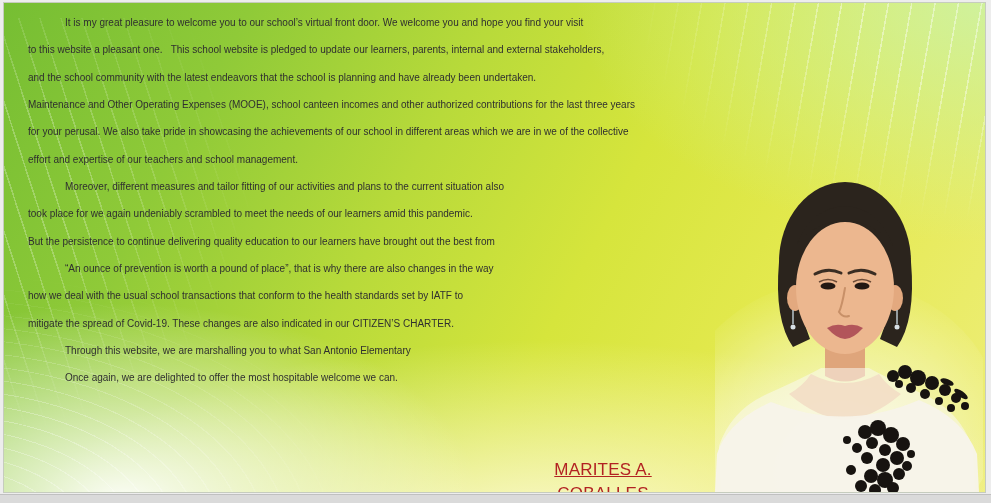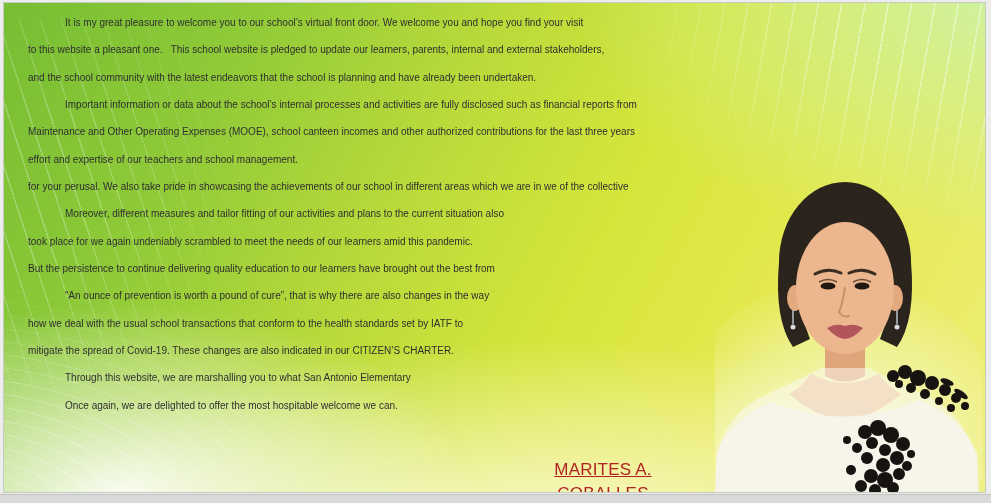--- a/index.html
+++ b/index.html
@@ -59,28 +59,27 @@
 <div class="frame">
   <div class="content">
     <div class="swoosh swoosh-tr"></div>
     <div class="swoosh swoosh-left"></div>
     <div class="swoosh swoosh-bl"></div>
 
     <div class="welcome-text">
         <div class="line indent">It is my great pleasure to welcome you to our school’s virtual front door. We welcome you and hope you find your visit</div>
         <div class="line">to this website a pleasant one.   This school website is pledged to update our learners, parents, internal and external stakeholders,</div>
         <div class="line">and the school community with the latest endeavors that the school is planning and have already been undertaken.</div>
-        <div class="line indent">Important information or data about the school’s internal processes and activities are fully disclosed such as financial reports from</div>
         <div class="line">Maintenance and Other Operating Expenses (MOOE), school canteen incomes and other authorized contributions for the last three years</div>
+        <div class="line">for your perusal. We also take pride in showcasing the achievements of our school in different areas which we are in we of the collective</div>
         <div class="line">effort and expertise of our teachers and school management.</div>
-        <div class="line">for your perusal. We also take pride in showcasing the achievements of our school in different areas which we are in we of the collective</div>
         <div class="line indent">Moreover, different measures and tailor fitting of our activities and plans to the current situation also</div>
         <div class="line">took place for we again undeniably scrambled to meet the needs of our learners amid this pandemic.</div>
         <div class="line">But the persistence to continue delivering quality education to our learners have brought out the best from</div>
-        <div class="line indent">“An ounce of prevention is worth a pound of cure”, that is why there are also changes in the way</div>
+        <div class="line indent">“An ounce of prevention is worth a pound of place”, that is why there are also changes in the way</div>
         <div class="line">how we deal with the usual school transactions that conform to the health standards set by IATF to</div>
         <div class="line">mitigate the spread of Covid-19. These changes are also indicated in our CITIZEN’S CHARTER.</div>
         <div class="line indent">Through this website, we are marshalling you to what San Antonio Elementary</div>
         <div class="line indent">Once again, we are delighted to offer the most hospitable welcome we can.</div>
       </div>
 
     <svg class="principal-photo" viewBox="0 0 268 322" xmlns="http://www.w3.org/2000/svg" aria-hidden="true">
       <defs>
         <radialGradient id="glow" cx="50%" cy="58%" r="60%">
           <stop offset="0%" stop-color="#ffffff" stop-opacity="0.7"></stop>

